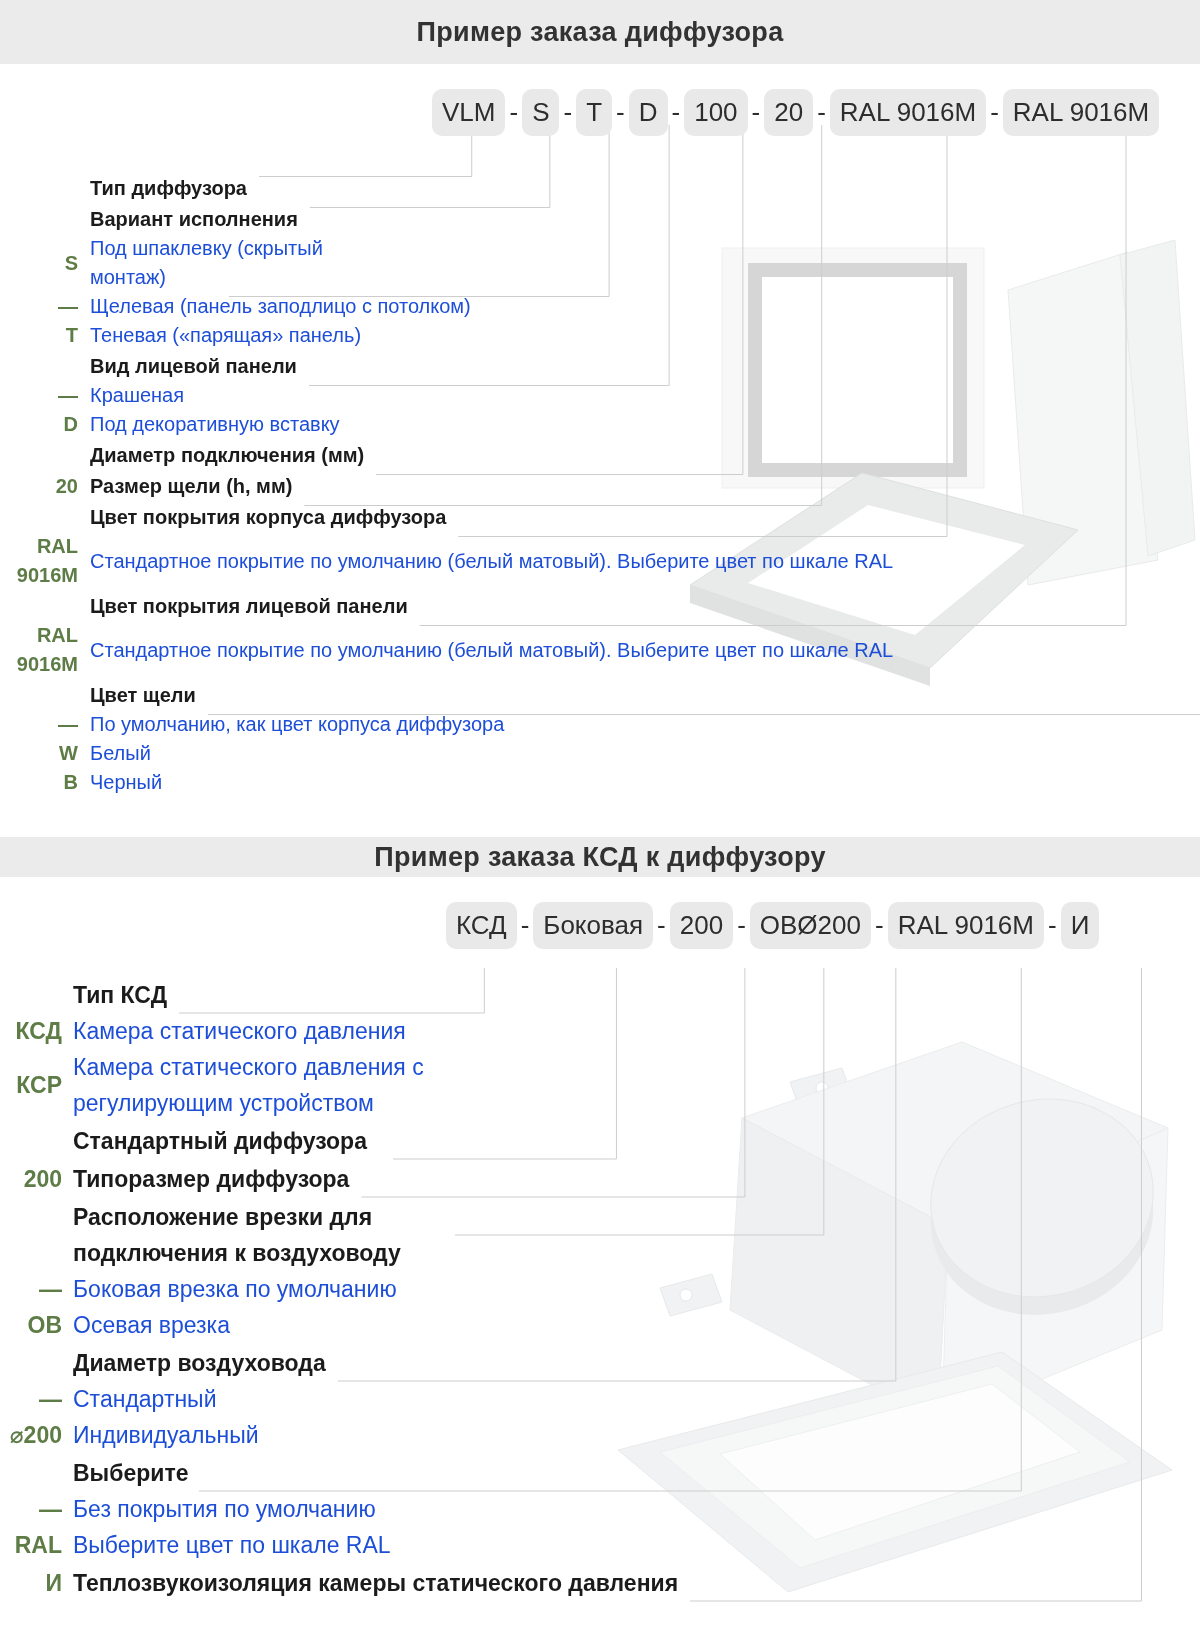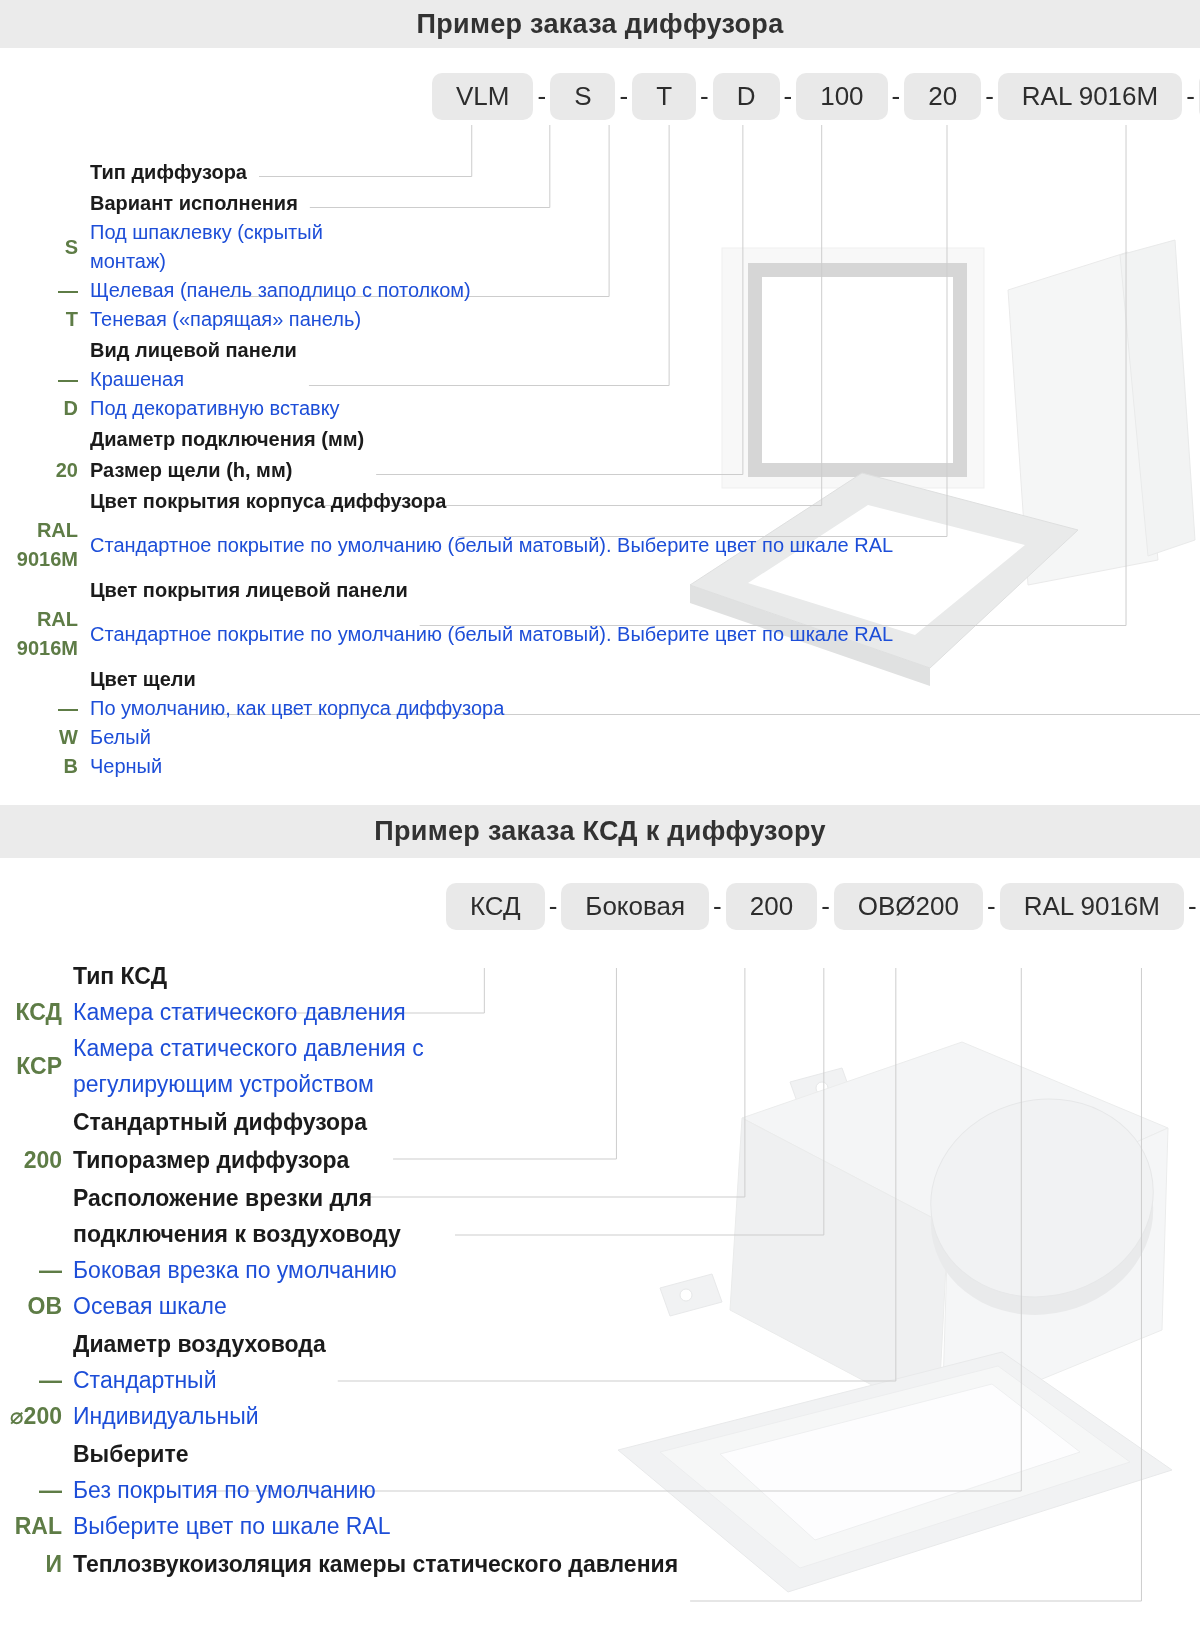--- a/index.html
+++ b/index.html
@@ -1,30 +1,30 @@
 <!DOCTYPE html>
 <html><head>
 <meta charset="utf-8">
 <style>
   * { margin:0; padding:0; box-sizing:border-box; }
   html,body { background:#fff; }
   body { width:1200px; height:1645px; overflow:hidden;
          font-family:"Liberation Sans","DejaVu Sans",sans-serif; }
   #page { position:relative; width:1200px; height:1645px; overflow:hidden; background:#fff; }
 
-  .band { position:relative; z-index:2; height:48px; background:#ebebeb;
+  .band { position:relative; z-index:2; height:64px; background:#ebebeb;
           display:flex; align-items:center; justify-content:center;
           font-size:27px; font-weight:600; color:#323232; letter-spacing:.3px; }
-  #band2 { margin-top:24px; height:53px; }
+  #band2 { margin-top:40px; height:40px; }
 
   .code-row { position:relative; z-index:2; display:flex; align-items:center;
               margin-top:25px; white-space:nowrap; }
   #code1 { padding-left:432px; }
   #code2 { padding-left:446px; }
-  .box { background:#e9e9e9; border-radius:10px; padding:8px 24px;
+  .box { background:#e9e9e9; border-radius:10px; padding:8px 10px;
          font-size:26px; color:#2d2d2d; }
   .sep { margin:0 4px; font-size:26px; color:#2d2d2d; }
 
   .labels { position:relative; z-index:2; }
   #labels1 { margin-top:38px; font-size:20px; }
   #labels2 { margin-top:28px; font-size:23px; }
   .row { display:flex; align-items:center; }
   #labels1 .row { line-height:29px; }
   #labels2 .row { line-height:36px; }
   #labels1 .row.hd { margin-top:2px; }
@@ -237,21 +237,21 @@
       <div class="row hd">
         <span class="prefix"></span>
         <span class="txt">Расположение врезки для подключения к воздуховоду</span>
       </div>
       <div class="row">
         <span class="prefix">—</span>
         <span class="txt">Боковая врезка по умолчанию</span>
       </div>
       <div class="row">
         <span class="prefix">ОВ</span>
-        <span class="txt">Осевая шкале</span>
+        <span class="txt">Осевая врезка</span>
       </div>
       <div class="row hd">
         <span class="prefix"></span>
         <span class="txt">Диаметр воздуховода</span>
       </div>
       <div class="row">
         <span class="prefix">—</span>
         <span class="txt">Стандартный</span>
       </div>
       <div class="row">

